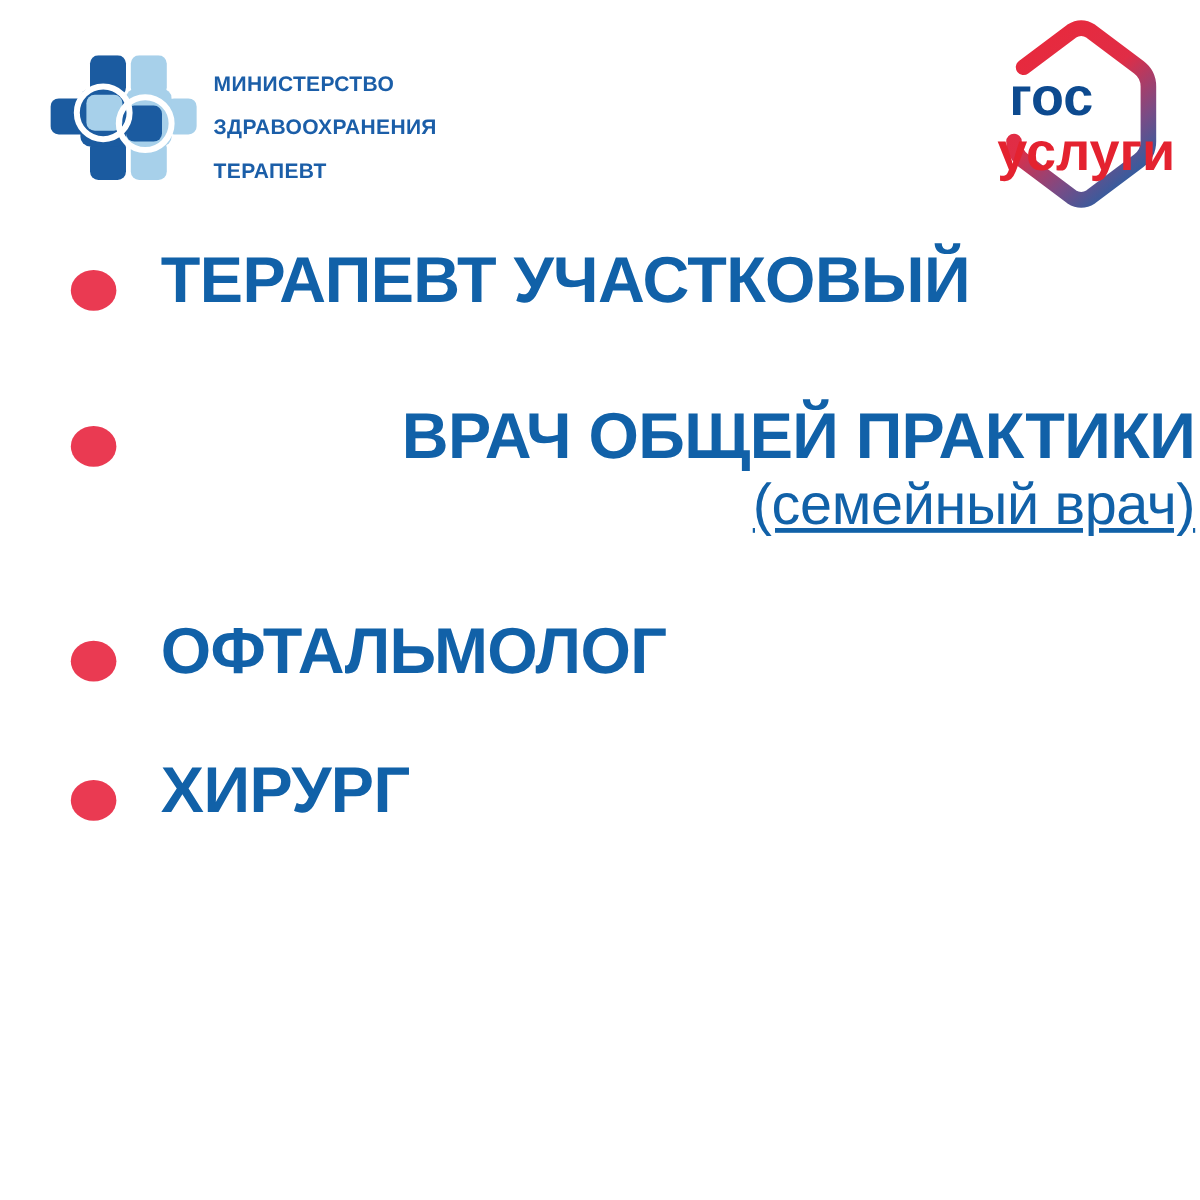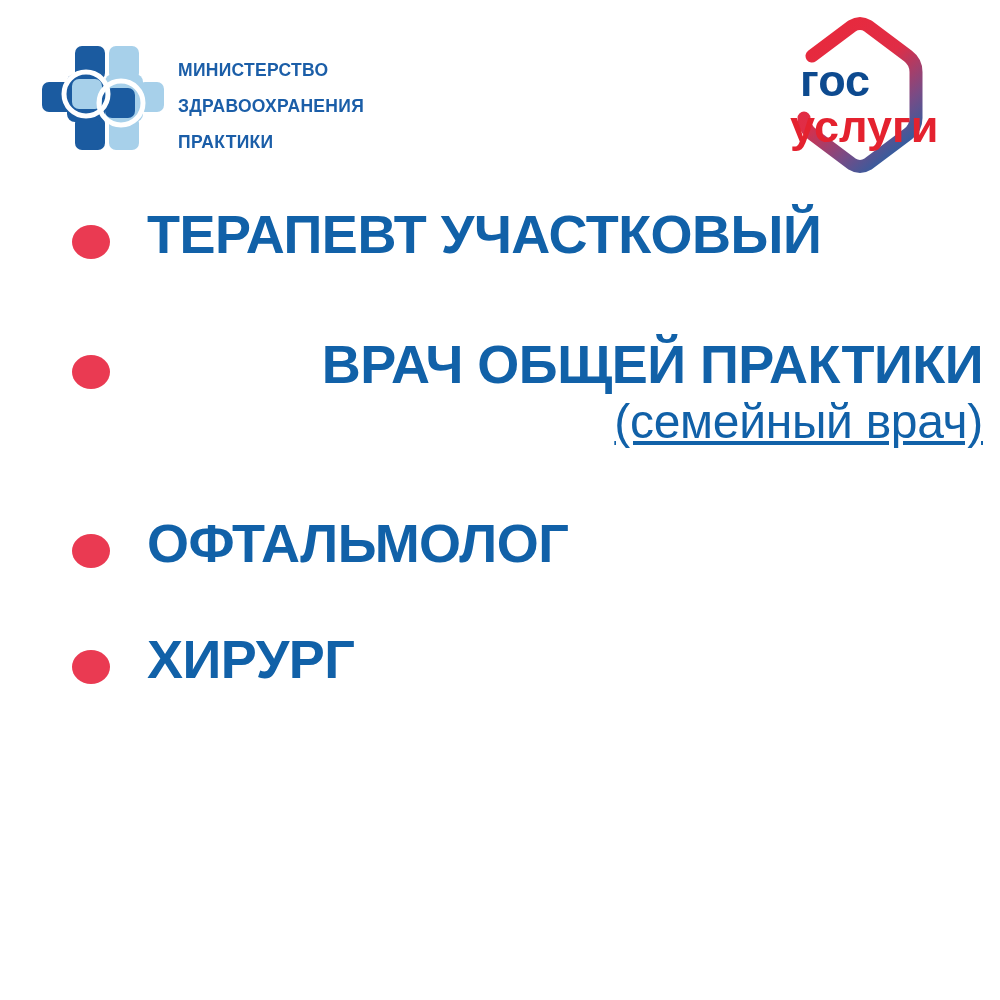--- a/index.html
+++ b/index.html
@@ -60,21 +60,21 @@
     font-weight: bold;
     font-size: 17.5px;
     line-height: 20px;
     letter-spacing: 0.3px;
     color: #1b5ea8;
     white-space: nowrap;
   }
 
   .gosuslugi-logo {
     position: absolute;
-    left: 774px;
+    left: 815px;
     top: 14px;
     width: 172px;
     height: 160px;
   }
   .gosuslugi-logo svg {
     display: block;
     width: 172px;
     height: 160px;
   }
 
@@ -86,21 +86,21 @@
     width: 1000px;
     margin: 0;
     padding: 0;
     list-style: none;
   }
 
   .spec-item {
     position: relative;
     display: block;
     padding-left: 130px;
-    margin: 17px;
+    margin: 4px;
   }
 
   .spec-item .bullet {
     position: absolute;
     left: 55px;
     width: 38px;
     height: 34px;
     border-radius: 50%;
     background: #ea3a52;
     display: block;
@@ -177,21 +177,21 @@
           <rect x="63" y="42" width="30" height="30" rx="7" fill="#1b5ba0"></rect>
 
           <circle cx="44" cy="48" r="22" fill="none" stroke="#ffffff" stroke-width="5"></circle>
           <circle cx="79" cy="57" r="22" fill="none" stroke="#ffffff" stroke-width="5"></circle>
         </svg>
       </span>
 
       <div class="ministry-text">
         <span class="line">МИНИСТЕРСТВО</span>
         <span class="line">ЗДРАВООХРАНЕНИЯ</span>
-        <span class="line">ПРАКТИКИ</span>
+        <span class="line">ТЕРАПЕВТ</span>
       </div>
     </div>
 
     <div class="gosuslugi-logo">
       <svg viewBox="0 0 172 160" xmlns="http://www.w3.org/2000/svg">
         <defs>
           <linearGradient id="hexgrad" x1="0.18" y1="0" x2="0.85" y2="1">
             <stop offset="0%" stop-color="#e8293c"></stop>
             <stop offset="42%" stop-color="#e02d46"></stop>
             <stop offset="72%" stop-color="#7a4b85"></stop>

